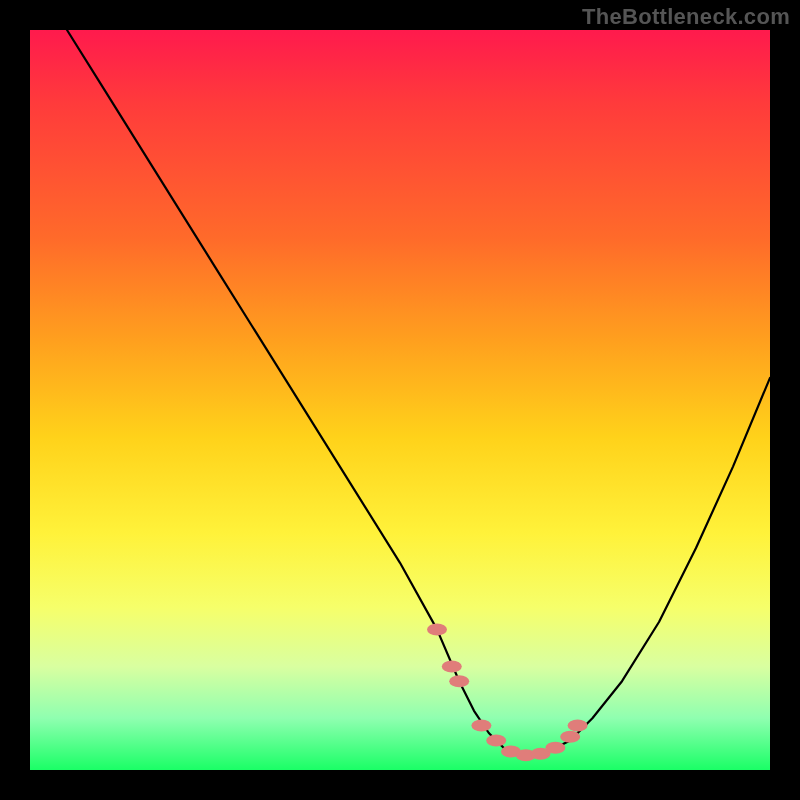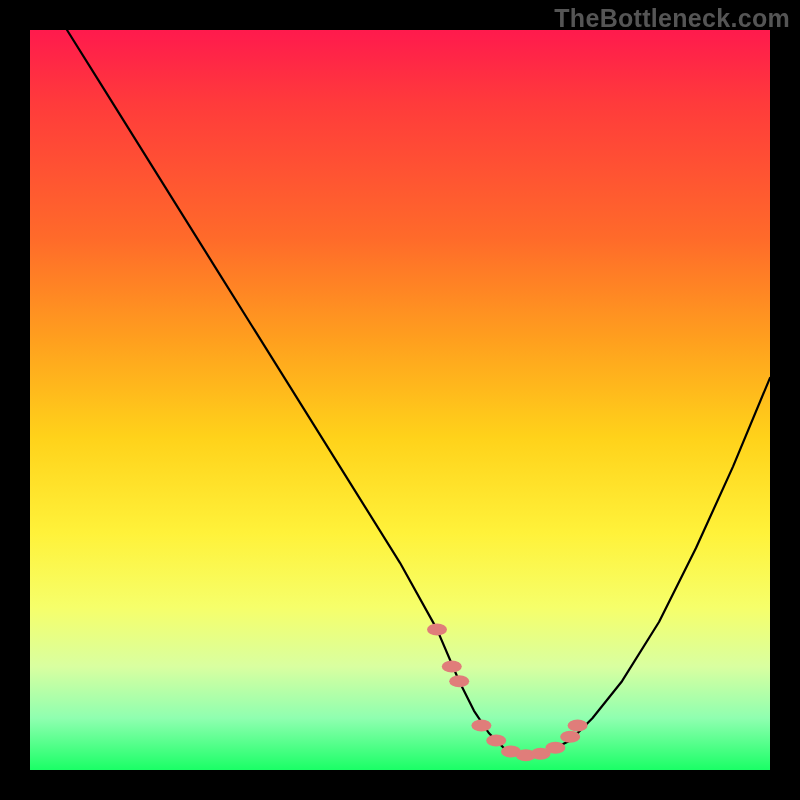--- a/index.html
+++ b/index.html
@@ -15,21 +15,21 @@
     position: relative;
     width: 800px;
     height: 800px;
     background: #000;
   }
   .watermark {
     position: absolute;
     top: 4px;
     right: 10px;
     color: #555;
-    font-size: 25px;
+    font-size: 22px;
     font-weight: 600;
     letter-spacing: 0.3px;
     user-select: none;
   }
   .plot-area {
     position: absolute;
     left: 30px;
     top: 30px;
     width: 740px;
     height: 740px;

